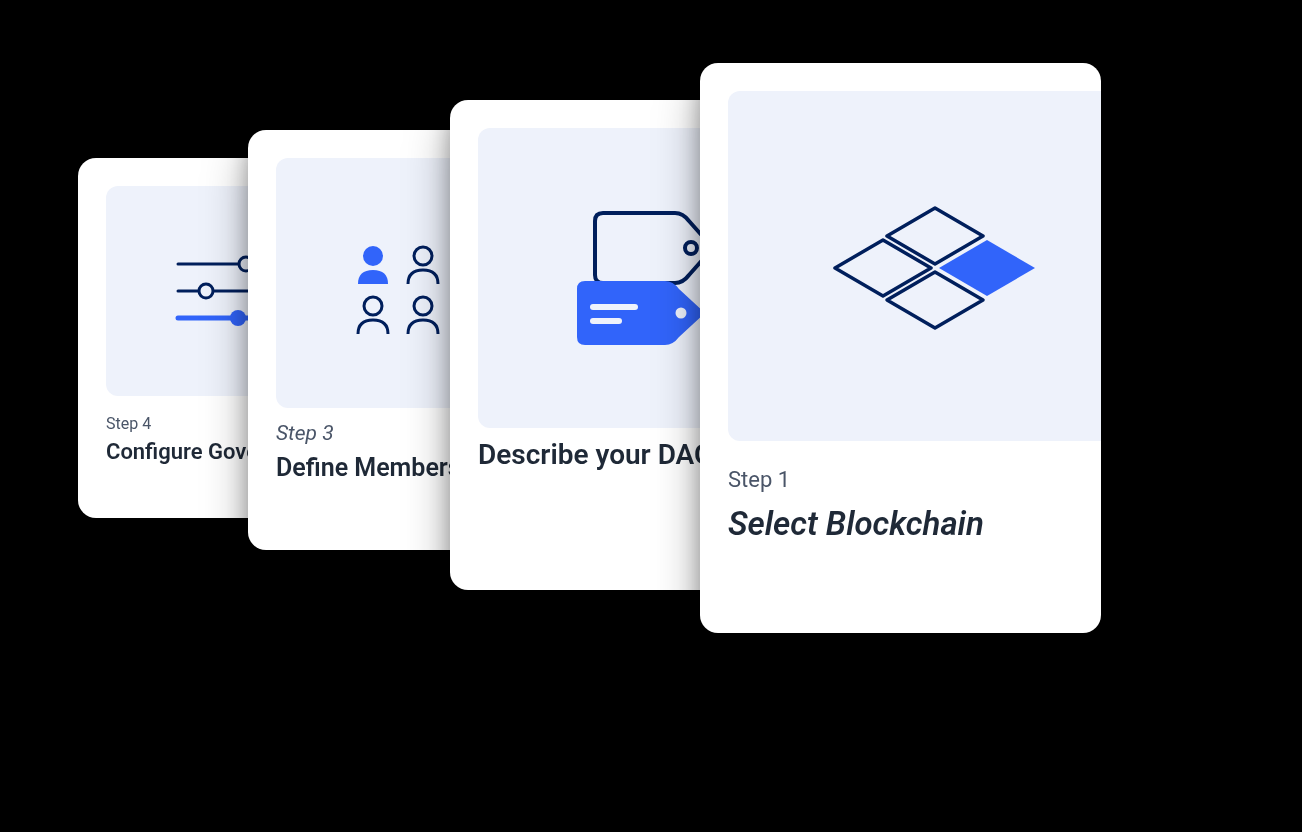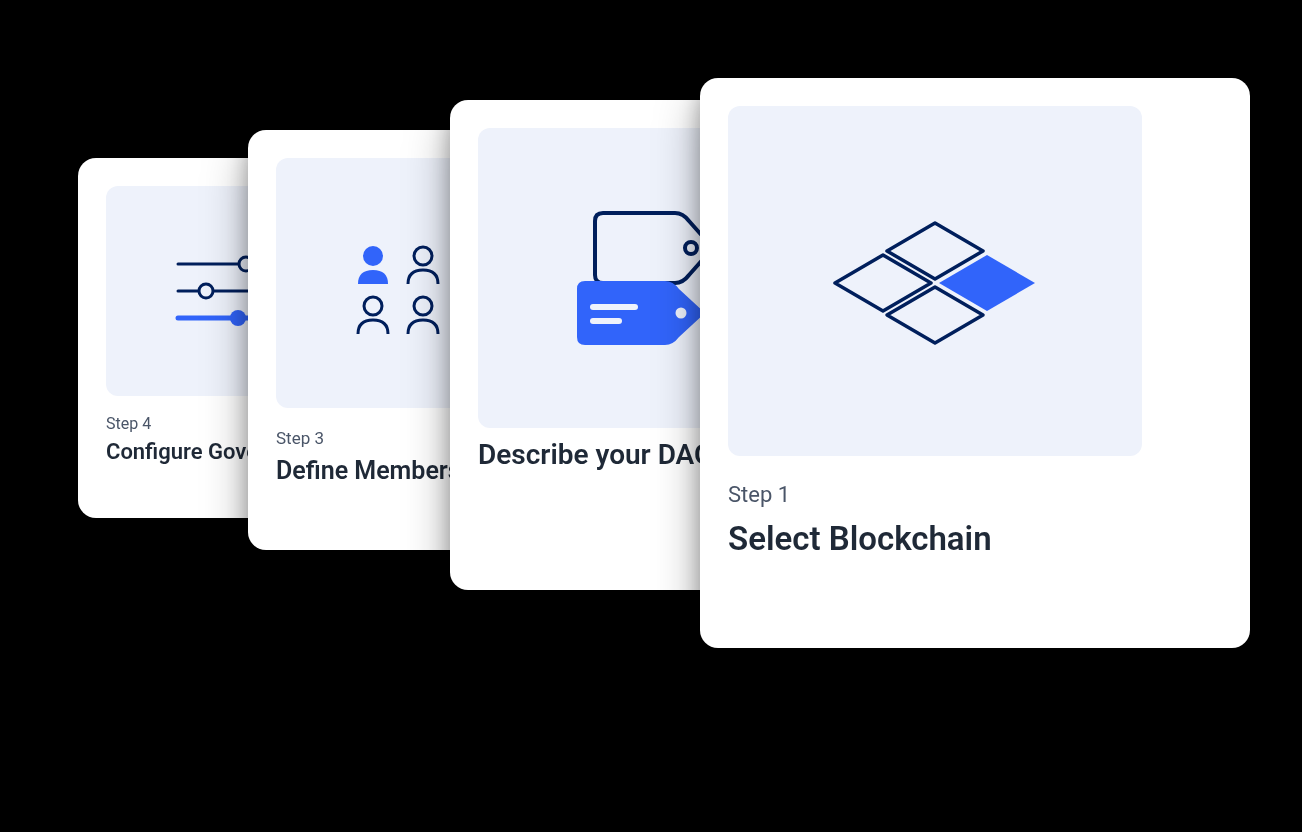--- a/index.html
+++ b/index.html
@@ -56,44 +56,44 @@
   .card-4 .card-title { font-size: 22px; margin-top: 6px; }
 
   .card-3 {
     left: 248px;
     top: 130px;
     width: 350px;
     height: 420px;
     z-index: 2;
   }
   .card-3 .icon-box { width: 294px; height: 250px; }
-  .card-3 .step-label { font-size: 17px; margin-top: 20px; }
+  .card-3 .step-label { font-size: 21px; margin-top: 13px; font-style: italic; }
   .card-3 .card-title { font-size: 25px; margin-top: 8px; }
 
   .card-2 {
     left: 450px;
     top: 100px;
     width: 400px;
     height: 490px;
     z-index: 3;
   }
   .card-2 .icon-box { width: 344px; height: 300px; }
   .card-2 .step-label { font-size: 19px; margin-top: 22px; }
   .card-2 .card-title { font-size: 28px; margin-top: 10px; }
 
   .card-1 {
     left: 700px;
-    top: 78px;
-    width: 550px;
+    top: 63px;
+    width: 401px;
     height: 570px;
     z-index: 4;
   }
   .card-1 .icon-box { width: 414px; height: 350px; }
   .card-1 .step-label { font-size: 22px; margin-top: 26px; }
-  .card-1 .card-title { font-size: 33px; margin-top: 12px; }
+  .card-1 .card-title { font-size: 33px; margin-top: 12px; font-style: italic; }
 </style>
 </head>
 <body>
 
 <div class="stage">
 
   <div class="card card-4">
     <div class="icon-box">
       <svg width="120" height="90" viewBox="0 0 120 90">
 

